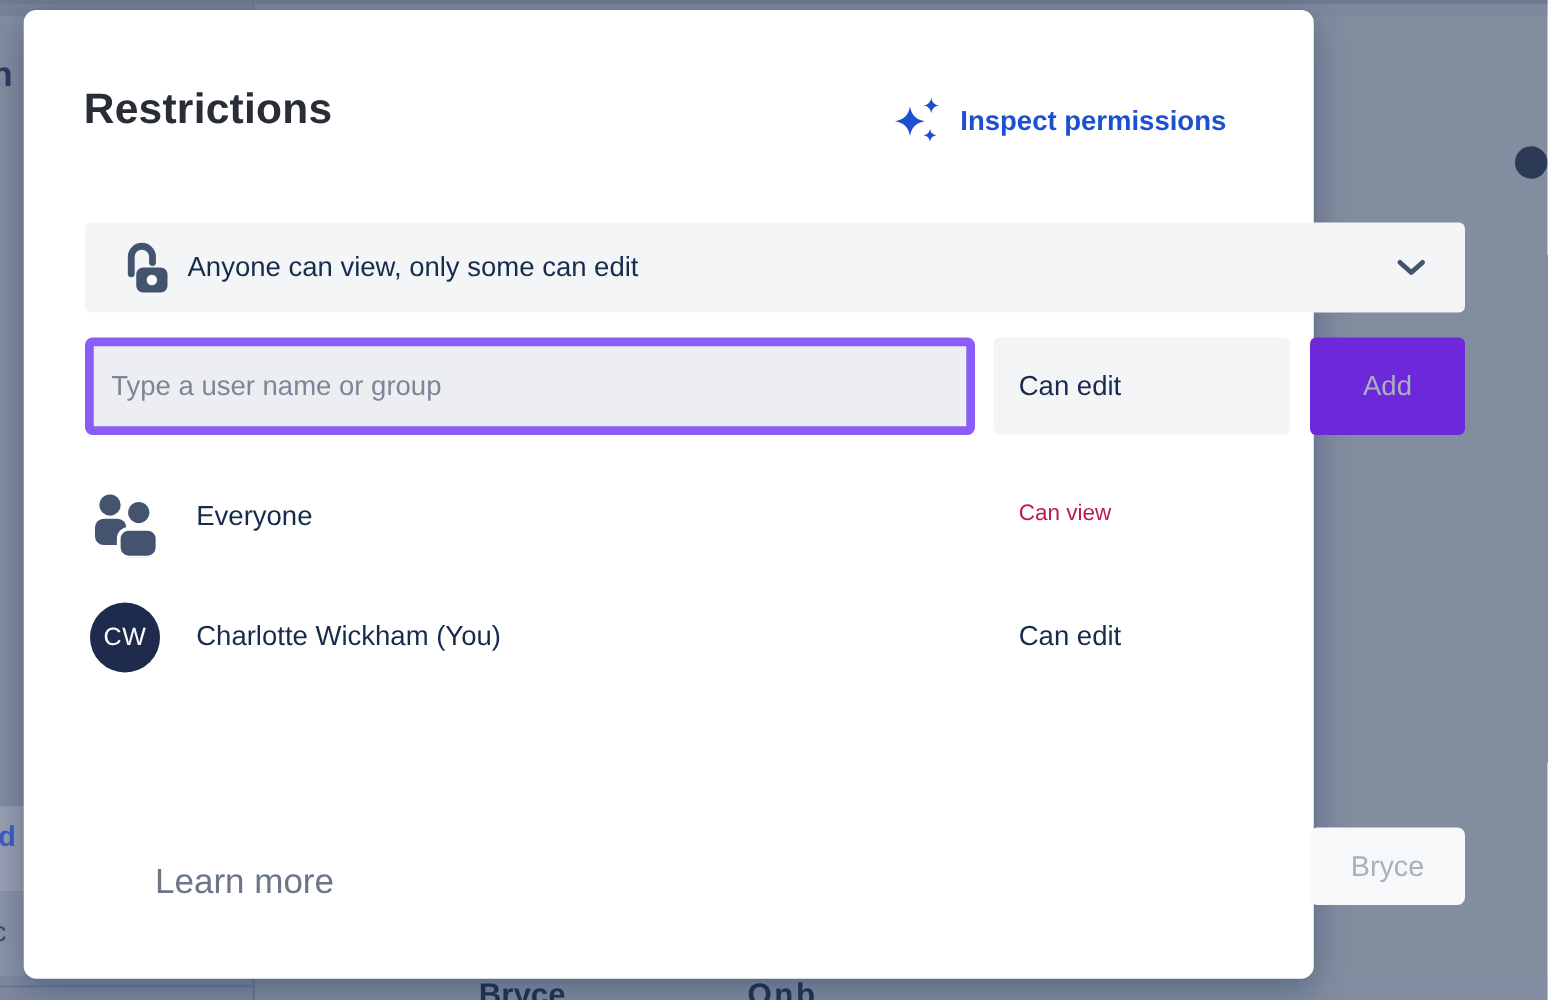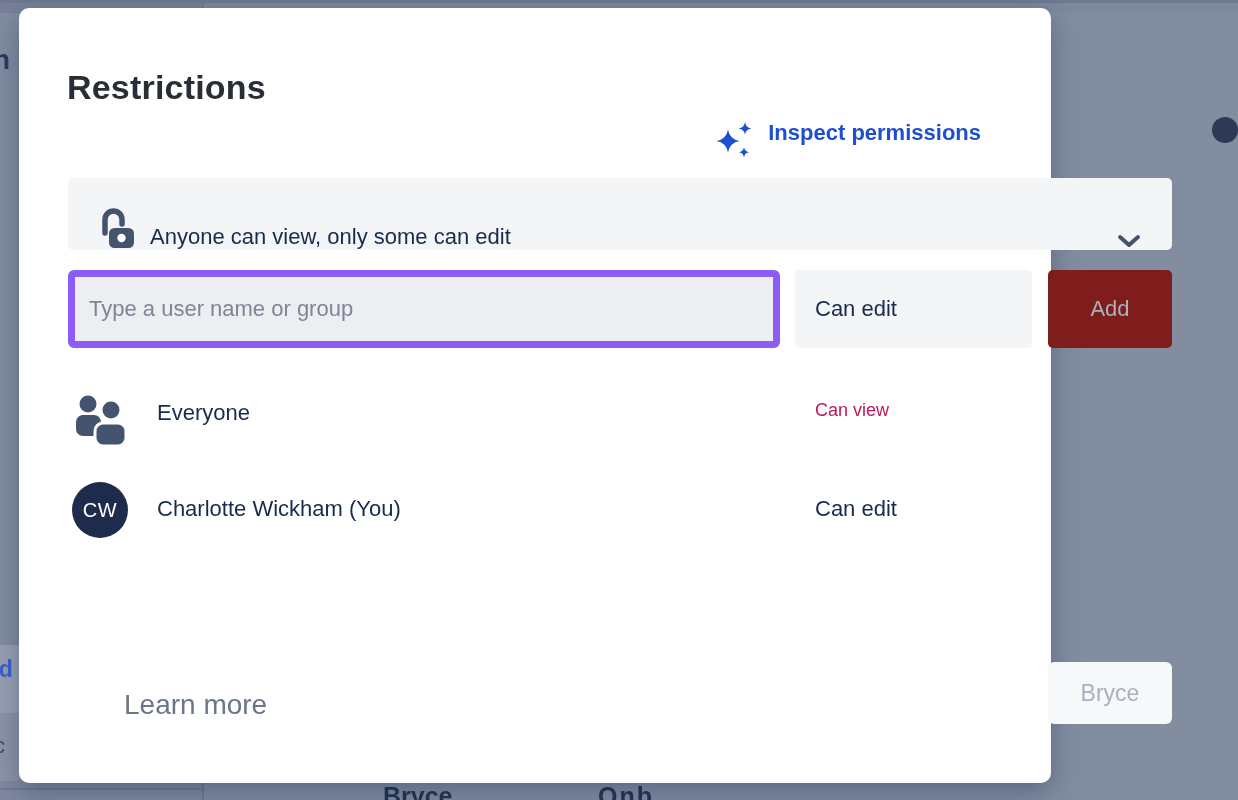--- a/index.html
+++ b/index.html
@@ -32,49 +32,49 @@
     position:absolute; left:19px; top:8px; width:1032px; height:775px;
     background:#FFFFFF; border-radius:10px; z-index:2;
     box-shadow:0 8px 28px rgba(9,30,66,0.35);
   }
   .modal-title {
     position:absolute; left:48px; top:60px;
     font-size:34px; font-weight:600; color:#292E36; letter-spacing:0.2px;
   }
   .inspect-link {
     position:absolute; top:68px; right:70px;
-    display:flex; align-items:flex-start; gap:13px; cursor:pointer;margin-top:44px;
+    display:flex; align-items:center; gap:13px; cursor:pointer;
   }
   .inspect-link span.lbl { font-size:22px; font-weight:600; color:#1D4FD1; }
 
   .access-select {
     position:absolute; left:49px; top:170px; width:1104px; height:72px;
     background:#F4F5F7; border-radius:5px;
-    display:flex; align-items:flex-end; padding:0 30px 0 32px; cursor:pointer;
+    display:flex; align-items:center; padding:0 30px 0 32px; cursor:pointer;
   }
   .access-select .lbl { font-size:22px; color:#172B4D; margin-left:14px; }
   .access-select .chev { margin-left:auto; display:flex; align-items:center; }
 
   .user-input {
     position:absolute; left:49px; top:262px; width:712px; height:78px;
     background:#EDEEF1; border:7px solid #8b5cf6; border-radius:6px;
     padding:0 14px; font-size:22px; color:#172B4D;
     font-family:"Liberation Sans", sans-serif; outline:none;
   }
   .user-input::placeholder { color:#7C8698; opacity:1; }
 
   .perm-btn {
     position:absolute; left:776px; top:262px; width:237px; height:78px;
     background:#F4F5F7; border:none; border-radius:5px; cursor:pointer;
     font-size:22px; color:#172B4D; text-align:left; padding:0 0 0 20px;
     font-family:"Liberation Sans", sans-serif;
   }
   .add-btn {
     position:absolute; left:1029px; top:262px; width:124px; height:78px;
-    background:#7f1d1d; border:none; border-radius:5px;
+    background:#6d28d9; border:none; border-radius:5px;
     font-size:22px; font-weight:500; color:#A9B0BE;
     font-family:"Liberation Sans", sans-serif;
   }
 
   .entry-icon { position:absolute; left:55px; top:386px; }
   .entry-name-0 { position:absolute; left:138px; top:392px; font-size:22px; color:#172B4D; }
   .entry-perm-0 { position:absolute; left:796px; top:392px; font-size:18px; color:#be185d; }
   .avatar {
     position:absolute; left:53px; top:474px; width:56px; height:56px;
     border-radius:50%; background:#1F2B4D; color:#FFFFFF;

